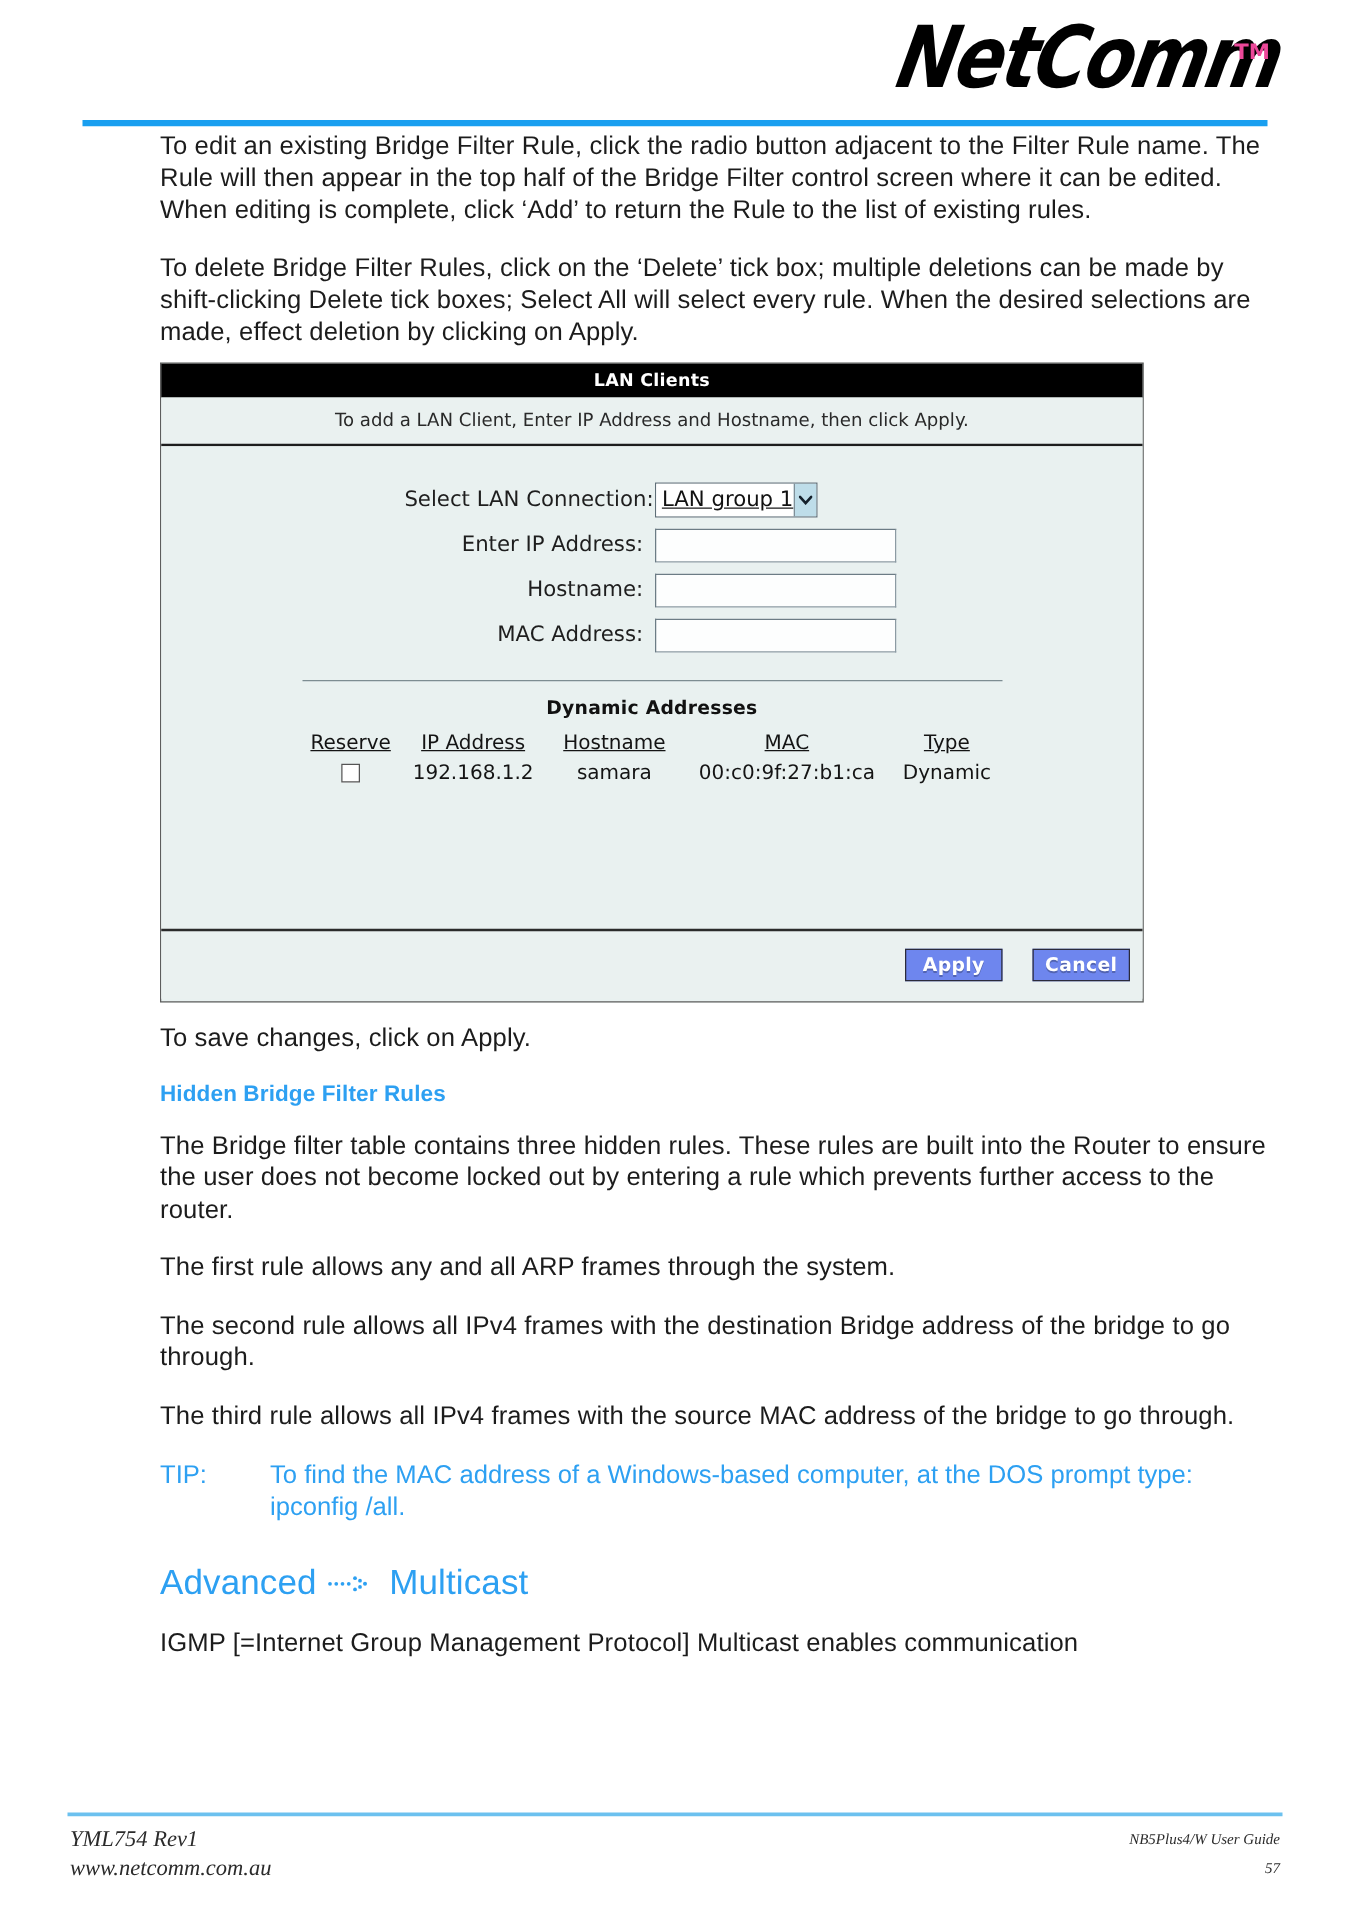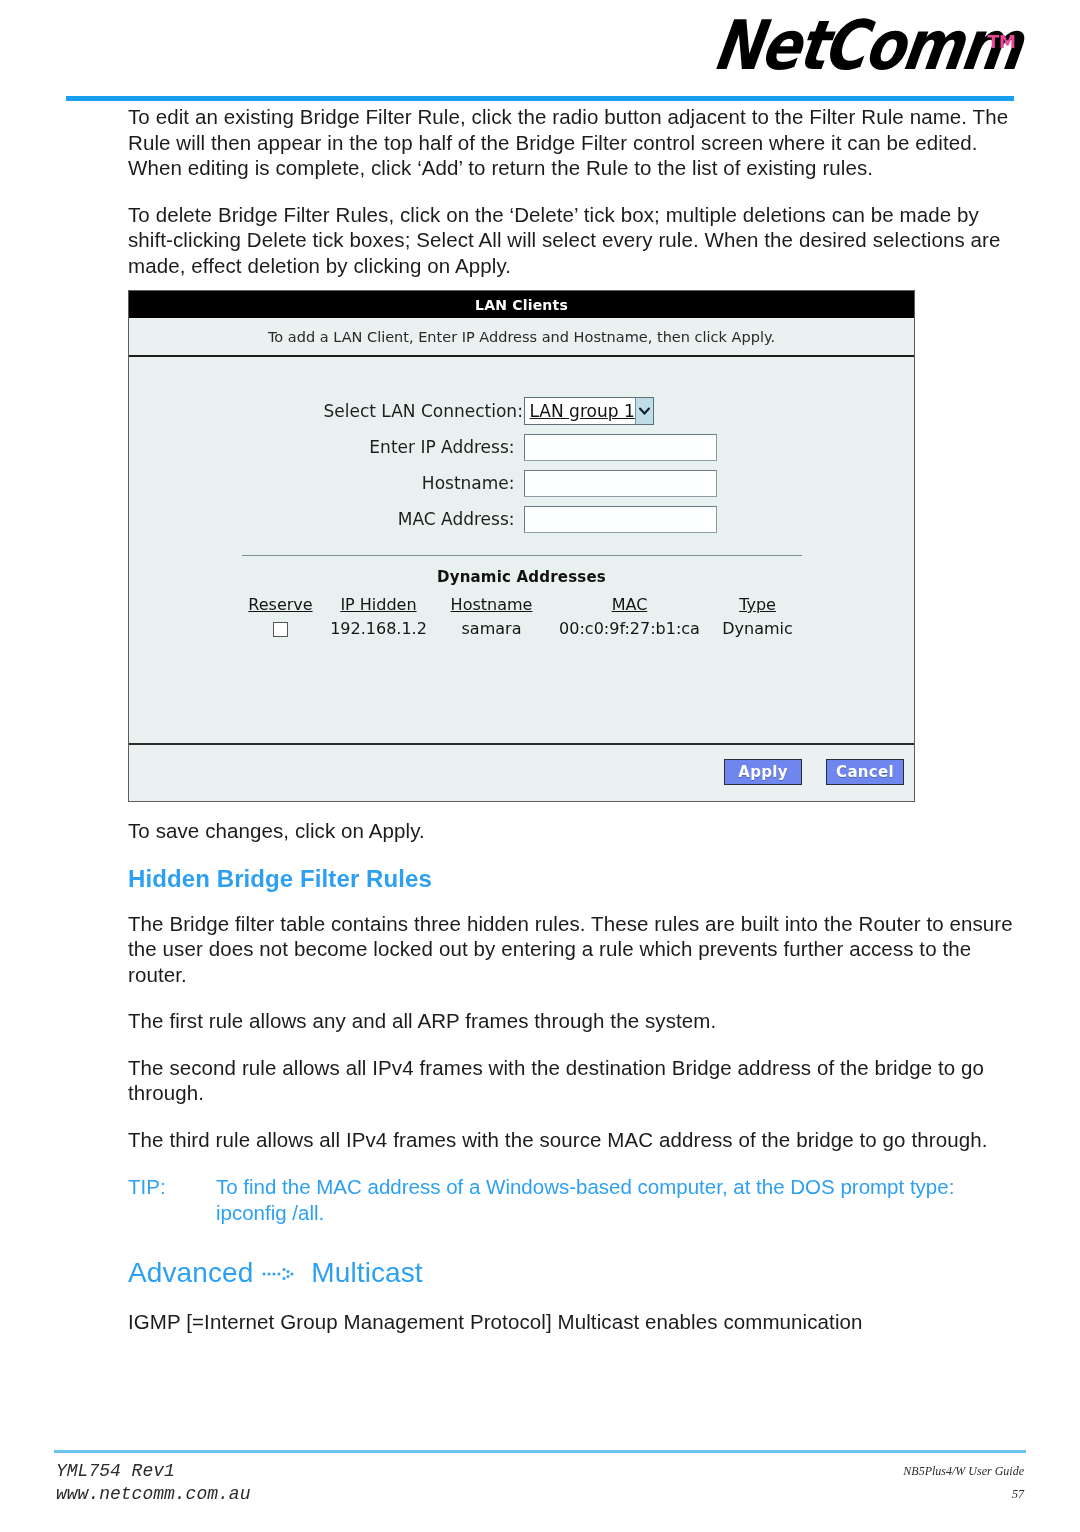--- a/index.html
+++ b/index.html
@@ -98,21 +98,21 @@
     border-bottom: 2px solid #1d1d1d;
     display: flex;
     align-items: center;
     justify-content: center;
     font-size: 14.5px;
     color: #2a2a2a;
   }
   #panel-form-area {
     height: 386px;
     background: #e9f1f0;
-    padding-top: 36px;
+    padding-top: 25px;
   }
   .form-row {
     display: flex;
     align-items: center;
     justify-content: center;
     height: 36px;
   }
   .form-label {
     width: 200px;
     text-align: right;
@@ -233,21 +233,21 @@
 
   
   #lower-content {
     position: absolute;
     left: 128px;
     top: 818px;
     width: 890px;
   }
   .section-heading {
     color: #2da0f2;
-    font-size: 24px;
+    font-size: 18px;
     font-weight: bold;
     margin: 21px 0 18px 0;
     letter-spacing: 0.1px;
   }
   #advanced-multicast-heading {
     color: #2da0f2;
     font-size: 28px;
     font-weight: normal;
     margin: 32px 0 20px 0;
     display: flex;
@@ -280,21 +280,21 @@
     left: 54px;
     top: 8px;
     width: 972px;
     height: 3px;
     background: #6cc1ef;
   }
   #footer-left {
     position: absolute;
     left: 56px;
     top: 18px;
-    font-family: Liberation Mono, monospace;
+    font-family: Liberation Serif, serif;
     font-style: italic;
     font-size: 18px;
     color: #2b2b2b;
     line-height: 23px;
   }
   #footer-right {
     position: absolute;
     right: 56px;
     top: 18px;
     text-align: right;
@@ -367,21 +367,21 @@
     </div>
 
     <div id="dynamic-divider"></div>
 
     <div id="dynamic-title">Dynamic Addresses</div>
 
     <table id="dyn-table">
       <thead>
         <tr>
           <th class="col-reserve">Reserve</th>
-          <th class="col-ip">IP Hidden</th>
+          <th class="col-ip">IP Address</th>
           <th class="col-host">Hostname</th>
           <th class="col-mac">MAC</th>
           <th class="col-type">Type</th>
         </tr>
       </thead>
       <tbody>
         <tr>
           <td>
             <span class="reserve-checkbox"></span>
           </td>

